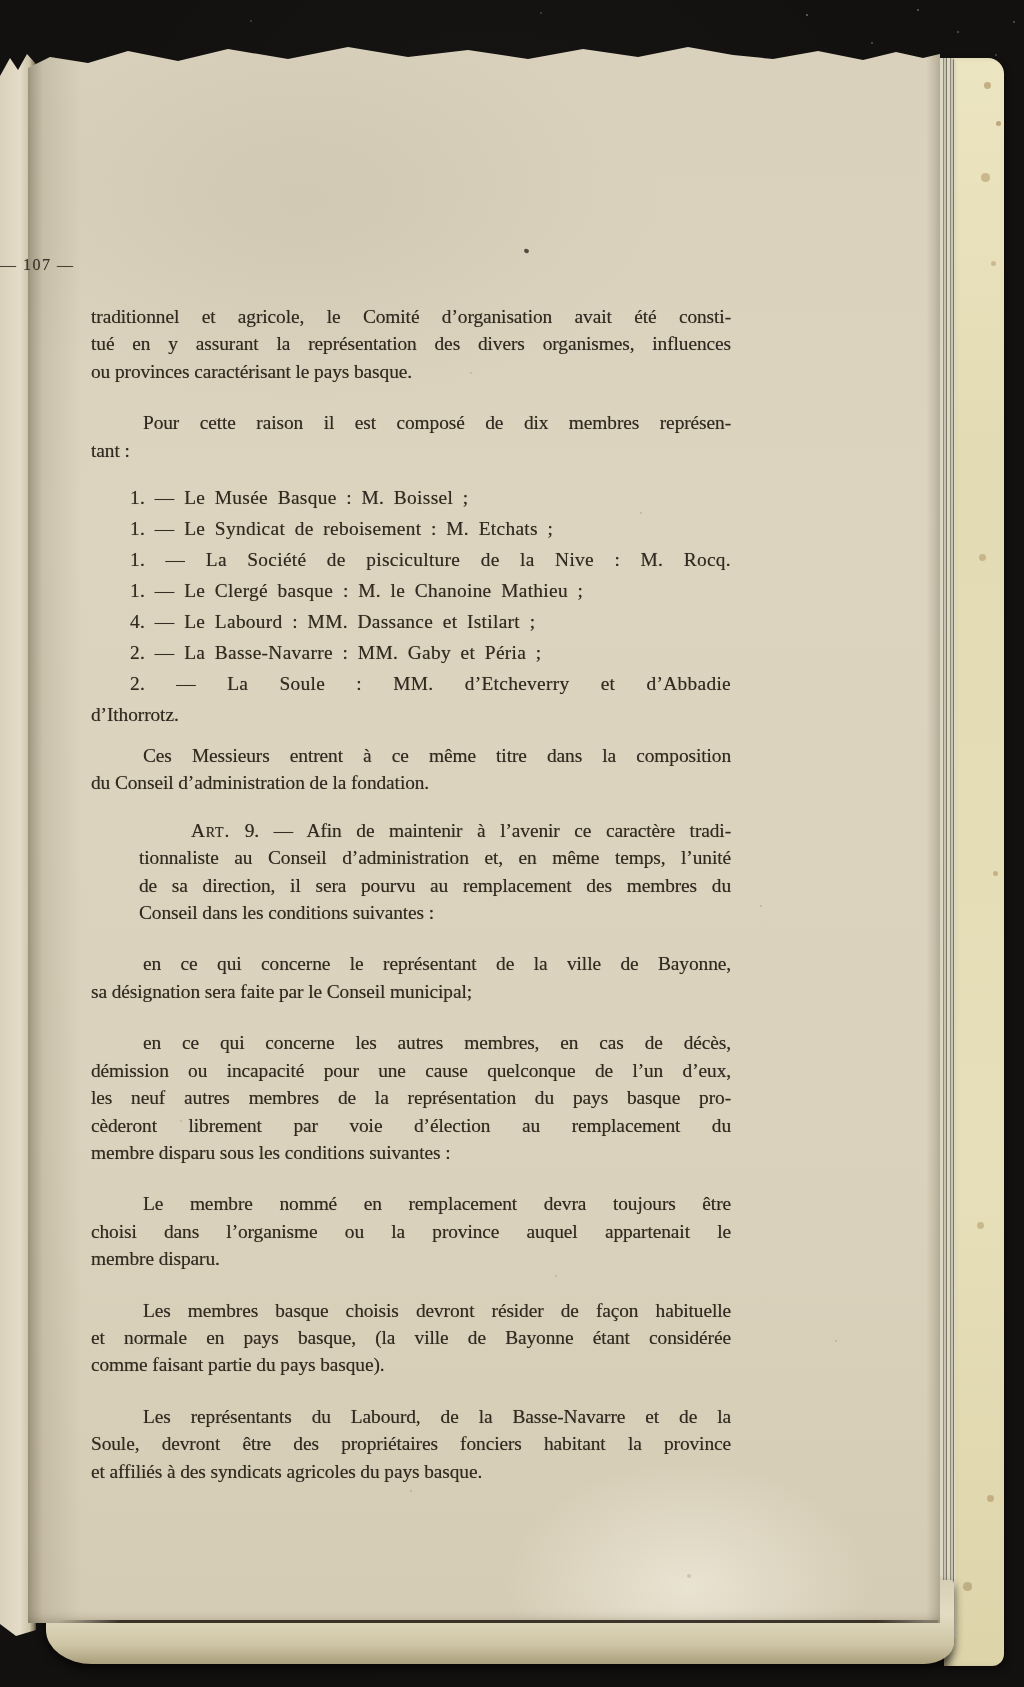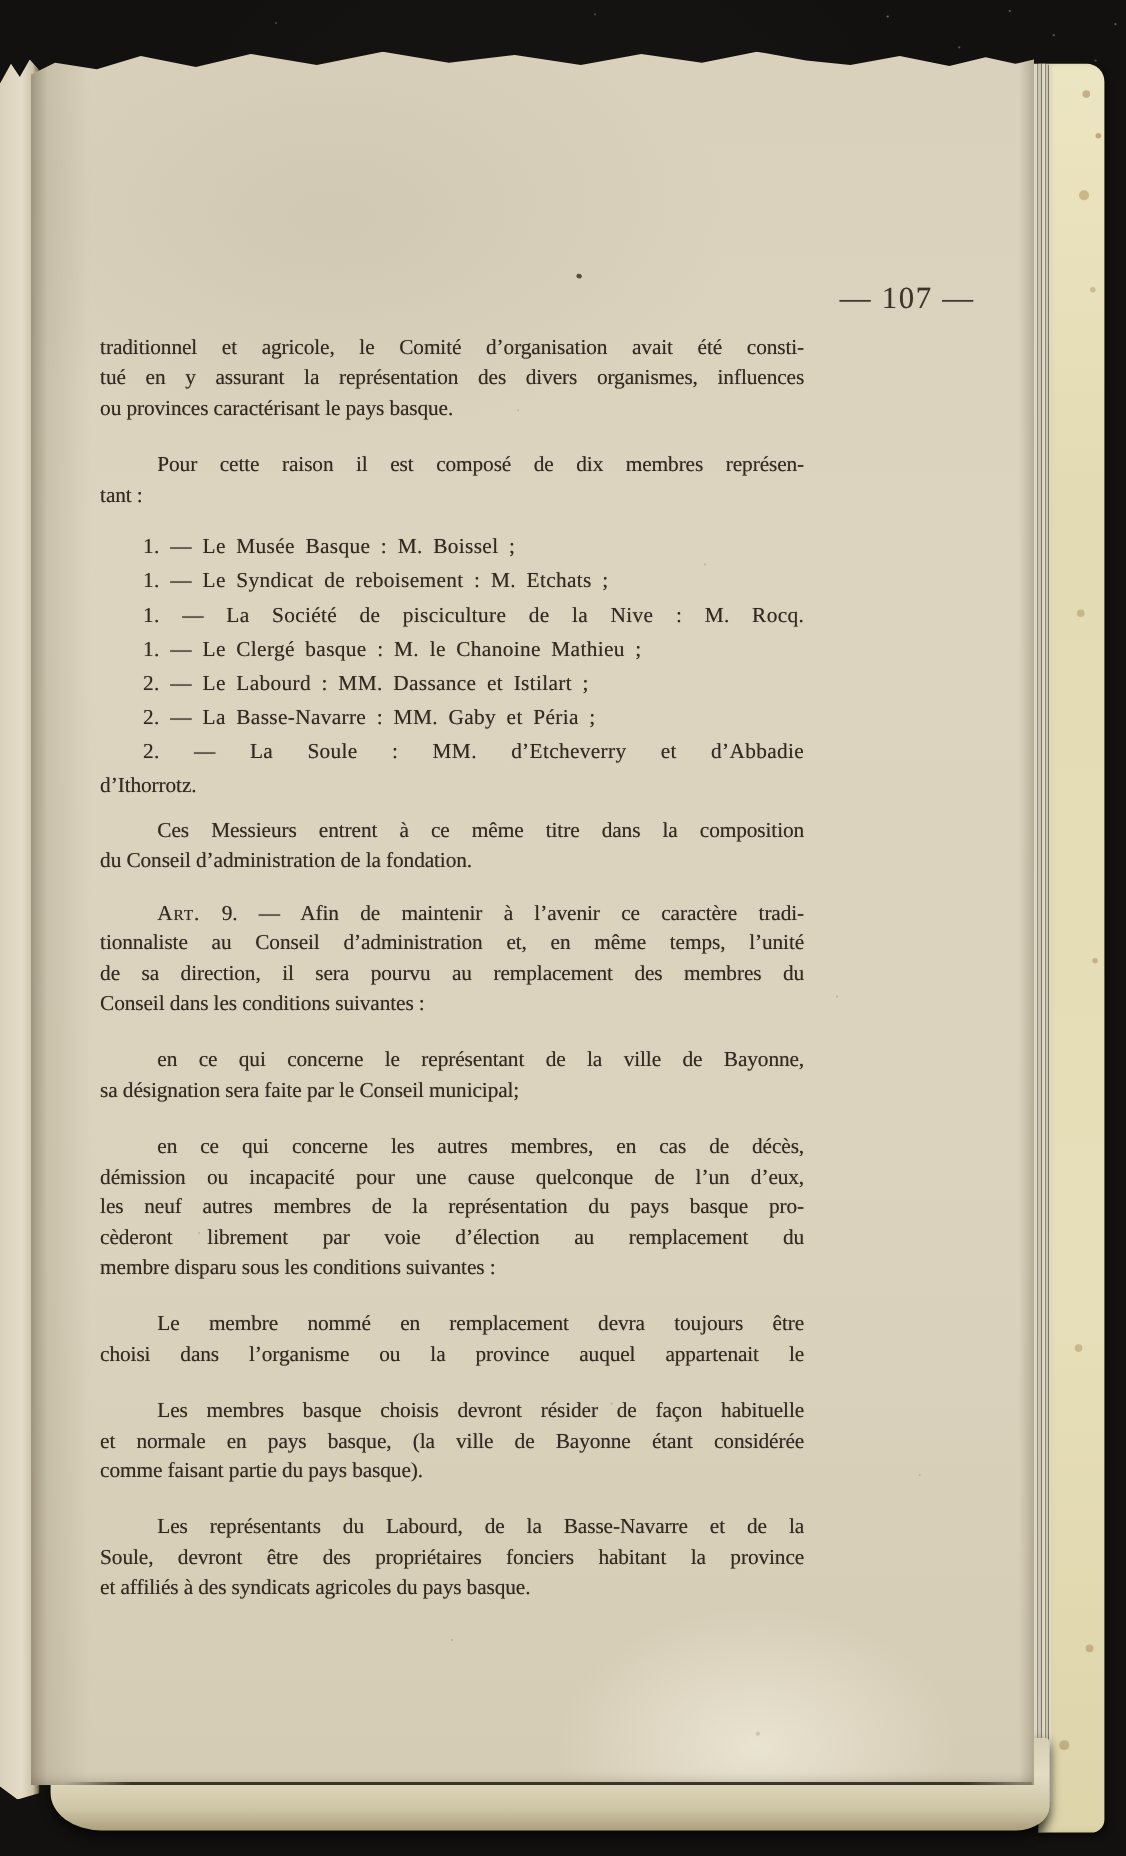--- a/index.html
+++ b/index.html
@@ -92,34 +92,34 @@
       917px 9px 0 0 rgba(225,220,205,.40), 957px 31px 0 0 rgba(225,220,205,.35),
       995px 54px 0 0 rgba(225,220,205,.30), 1013px 21px 0 0 rgba(225,220,205,.35),
       250px 20px 0 0 rgba(225,220,205,.25), 540px 12px 0 0 rgba(225,220,205,.25);
   }
   .ink-dot{
     position:absolute;left:524px;top:249px;width:5px;height:4px;border-radius:50%;
     background:rgba(62,52,40,.85);transform:rotate(20deg);
   }
   
   .folio{
-    position:absolute;left:0;top:256px;width:886px;text-align:right;
-    font-size:28px;letter-spacing:1.5px;color:#3c332a;
+    position:absolute;left:0;top:256px;width:886px;text-align:left;
+    font-size:16px;letter-spacing:1.5px;color:#3c332a;
     text-shadow:0 0 .7px rgba(60,50,40,.5);
   }
   .text-layer{
     position:absolute;left:91px;top:303px;width:640px;
     color:#322a20;font-size:19.4px;line-height:27.4px;letter-spacing:-0.1px;
     text-shadow:0 0 .7px rgba(50,42,32,.55);
   }
   .para{margin-top:24px;}
   .text-layer .para:first-child{margin-top:0;}
   .para.list{margin-top:18px;}
   .para.after-list{margin-top:12px;}
-  .para.art{margin-top:20px;}
+  .para.art{margin-top:20px;margin-left:48px;}
   .tline{min-height:27.4px;}
   .tline.just{text-align:justify;text-align-last:justify;}
   .tline.ind{text-indent:52px;}
   .para.list .tline{line-height:31px;min-height:31px;padding-left:39px;
                     word-spacing:4.5px;letter-spacing:.3px;}
   .para.list .tline.just{word-spacing:normal;}
   .para.list .tline.cont{padding-left:0;word-spacing:normal;letter-spacing:-0.1px;}
   .sc{font-variant:small-caps;letter-spacing:.8px;}
 </style>
 </head>
@@ -144,21 +144,21 @@
       </div>
       <div class="para">
         <div class="tline just ind">Pour cette raison il est composé de dix membres représen-</div>
         <div class="tline">tant :</div>
       </div>
       <div class="para list">
         <div class="tline">1. — Le Musée Basque : M. Boissel ;</div>
         <div class="tline">1. — Le Syndicat de reboisement : M. Etchats ;</div>
         <div class="tline just">1. — La Société de pisciculture de la Nive : M. Rocq.</div>
         <div class="tline">1. — Le Clergé basque : M. le Chanoine Mathieu ;</div>
-        <div class="tline">2. — Le Labourd : MM. Dassance et Istilart ;</div>
+        <div class="tline">4. — Le Labourd : MM. Dassance et Istilart ;</div>
         <div class="tline">2. — La Basse-Navarre : MM. Gaby et Péria ;</div>
         <div class="tline just">2. — La Soule : MM. d’Etcheverry et d’Abbadie</div>
         <div class="tline cont">d’Ithorrotz.</div>
       </div>
       <div class="para after-list">
         <div class="tline just ind">Ces Messieurs entrent à ce même titre dans la composition</div>
         <div class="tline">du Conseil d’administration de la fondation.</div>
       </div>
       <div class="para art">
         <div class="tline just ind"><span class="sc">Art.</span><span> 9. — Afin de maintenir à l’avenir ce caractère tradi-</span></div>
@@ -173,20 +173,21 @@
       <div class="para">
         <div class="tline just ind">en ce qui concerne les autres membres, en cas de décès,</div>
         <div class="tline just">démission ou incapacité pour une cause quelconque de l’un d’eux,</div>
         <div class="tline just">les neuf autres membres de la représentation du pays basque pro-</div>
         <div class="tline just">cèderont librement par voie d’élection au remplacement du</div>
         <div class="tline">membre disparu sous les conditions suivantes :</div>
       </div>
       <div class="para">
         <div class="tline just ind">Le membre nommé en remplacement devra toujours être</div>
         <div class="tline just">choisi dans l’organisme ou la province auquel appartenait le</div>
+        <div class="tline">membre disparu.</div>
       </div>
       <div class="para">
         <div class="tline just ind">Les membres basque choisis devront résider de façon habituelle</div>
         <div class="tline just">et normale en pays basque, (la ville de Bayonne étant considérée</div>
         <div class="tline">comme faisant partie du pays basque).</div>
       </div>
       <div class="para">
         <div class="tline just ind">Les représentants du Labourd, de la Basse-Navarre et de la</div>
         <div class="tline just">Soule, devront être des propriétaires fonciers habitant la province</div>
         <div class="tline">et affiliés à des syndicats agricoles du pays basque.</div>

